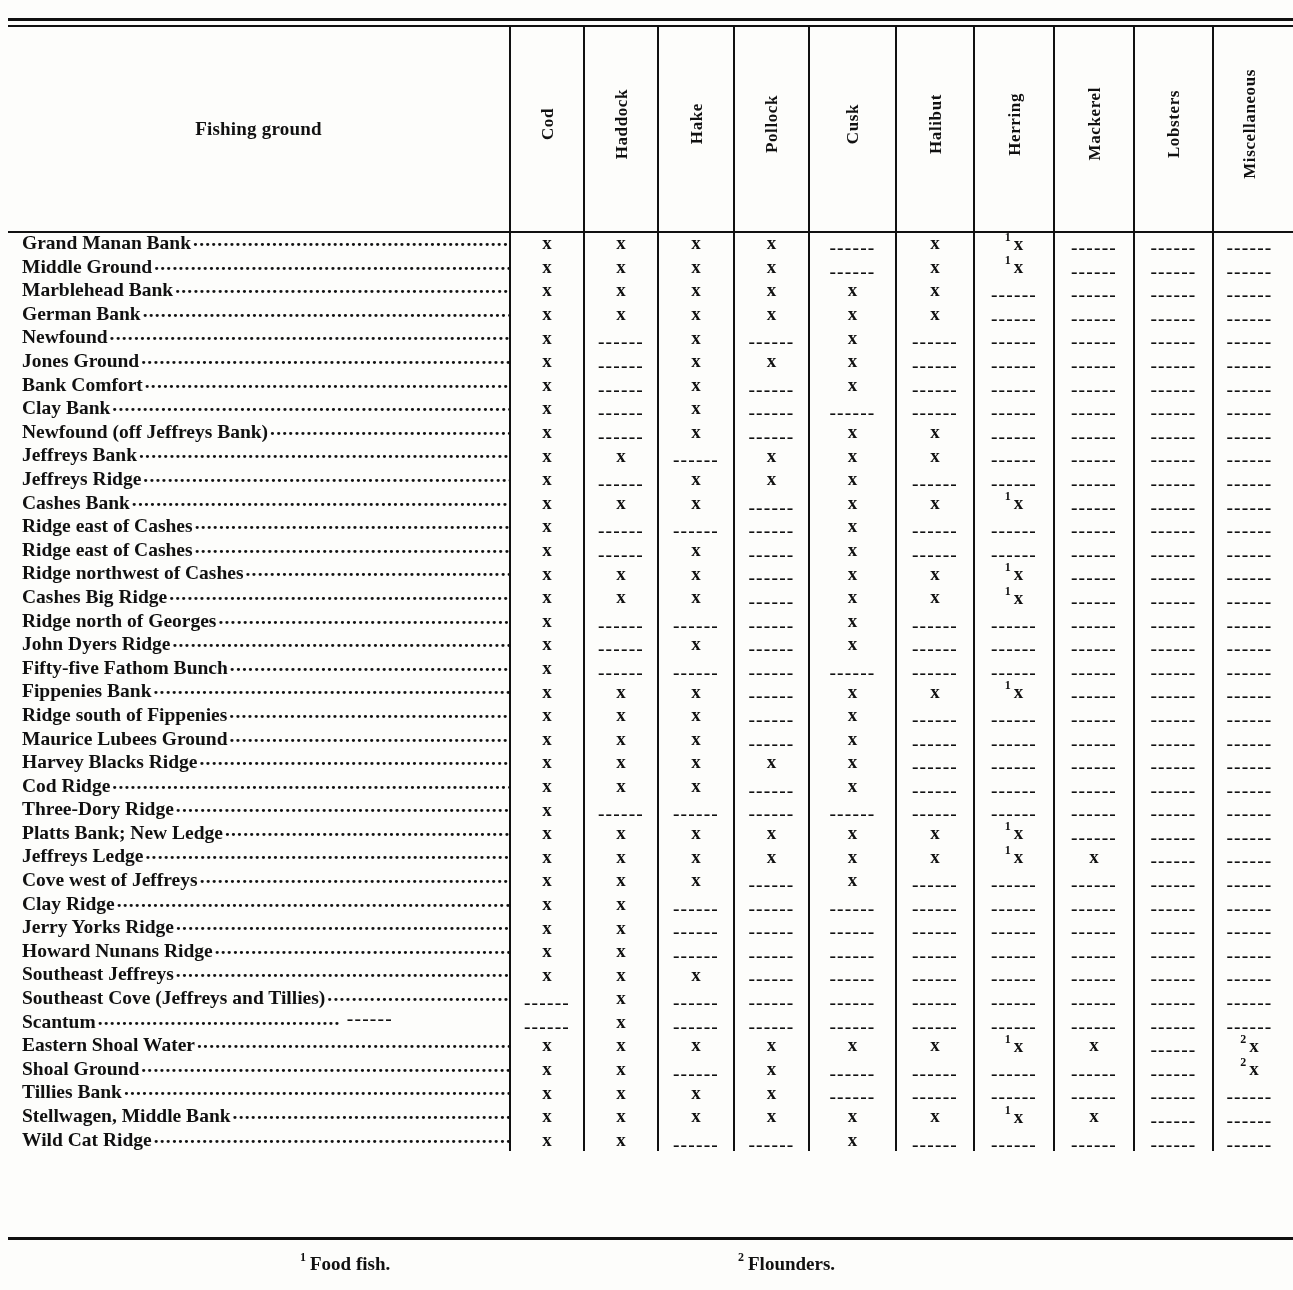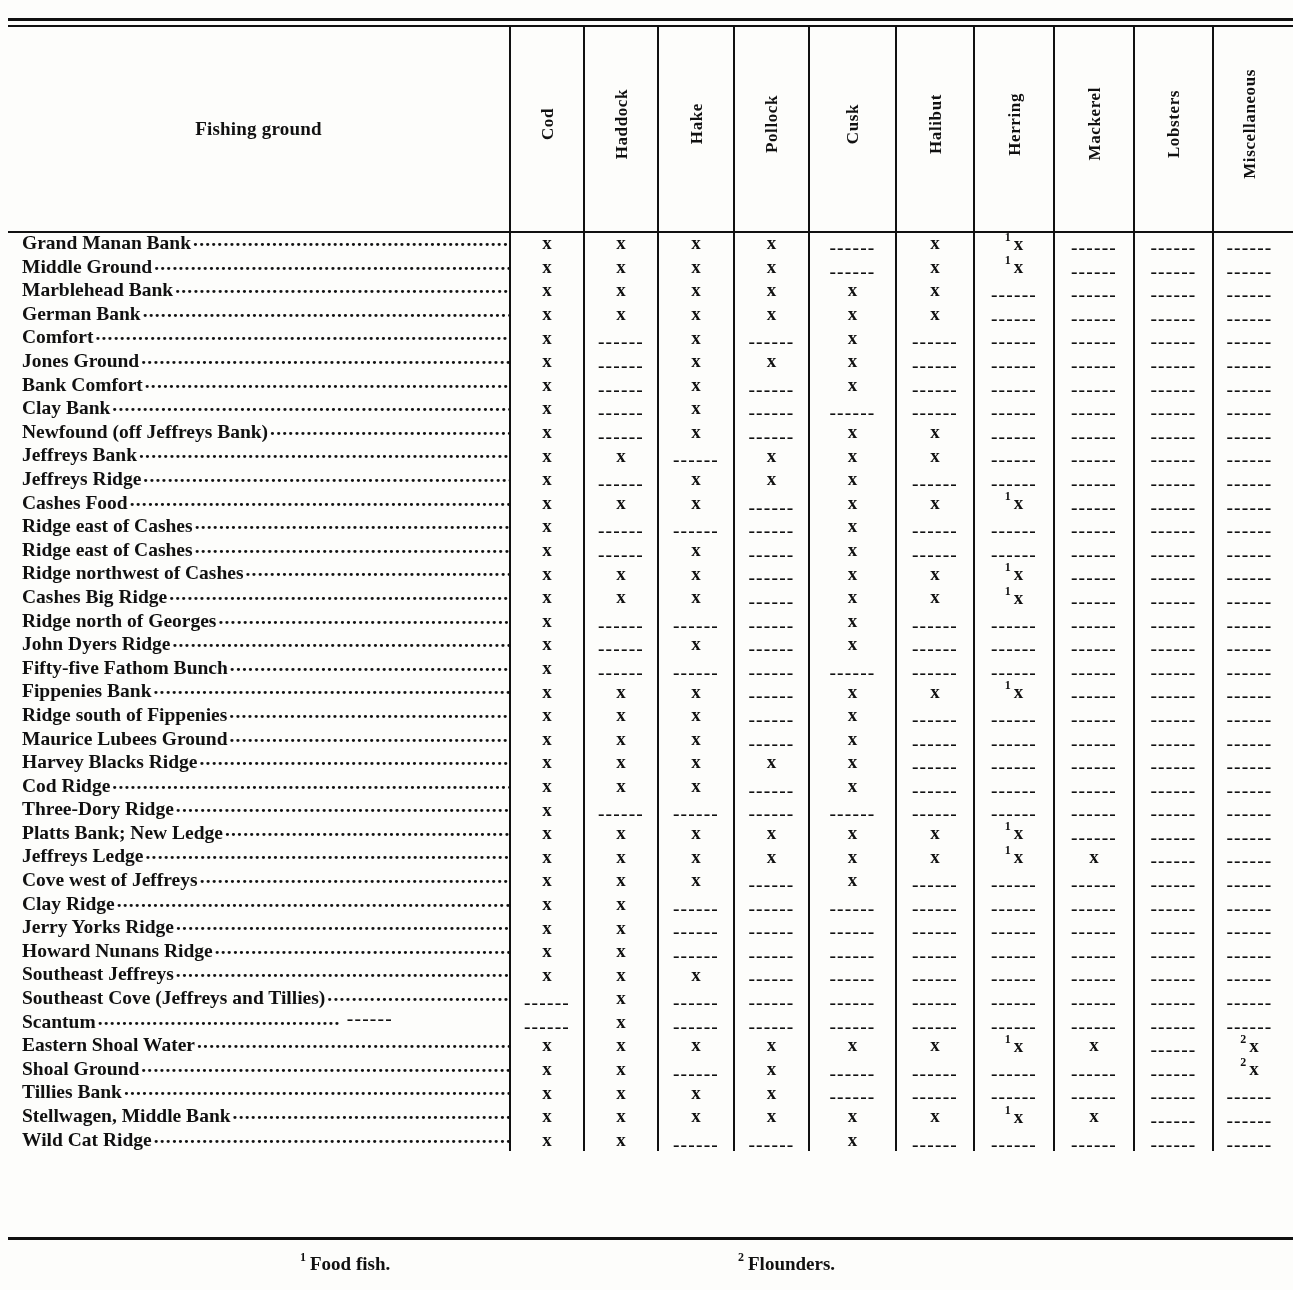--- a/index.html
+++ b/index.html
@@ -268,21 +268,21 @@
           <td class="mk vsep">
             <span class="dashcell">------</span>
           </td>
           <td class="mk vsep">
             <span class="dashcell">------</span>
           </td>
         </tr>
         <tr class="drow">
           <td class="lbl">
             <div class="lblwrap">
-              <span class="lbltxt">Comfort</span>
+              <span class="lbltxt">Newfound</span>
               <span class="leader">..........................................................................................</span>
             </div>
           </td>
           <td class="mk vsep"><span class="xm">x</span></td>
           <td class="mk vsep">
             <span class="dashcell">------</span>
           </td>
           <td class="mk vsep"><span class="xm">x</span></td>
           <td class="mk vsep">
             <span class="dashcell">------</span>
@@ -484,21 +484,21 @@
           <td class="mk vsep">
             <span class="dashcell">------</span>
           </td>
           <td class="mk vsep">
             <span class="dashcell">------</span>
           </td>
         </tr>
         <tr class="drow">
           <td class="lbl">
             <div class="lblwrap">
-              <span class="lbltxt">Cashes Food</span>
+              <span class="lbltxt">Cashes Bank</span>
               <span class="leader">..........................................................................................</span>
             </div>
           </td>
           <td class="mk vsep"><span class="xm">x</span></td>
           <td class="mk vsep"><span class="xm">x</span></td>
           <td class="mk vsep"><span class="xm">x</span></td>
           <td class="mk vsep">
             <span class="dashcell">------</span>
           </td>
           <td class="mk vsep"><span class="xm">x</span></td>

